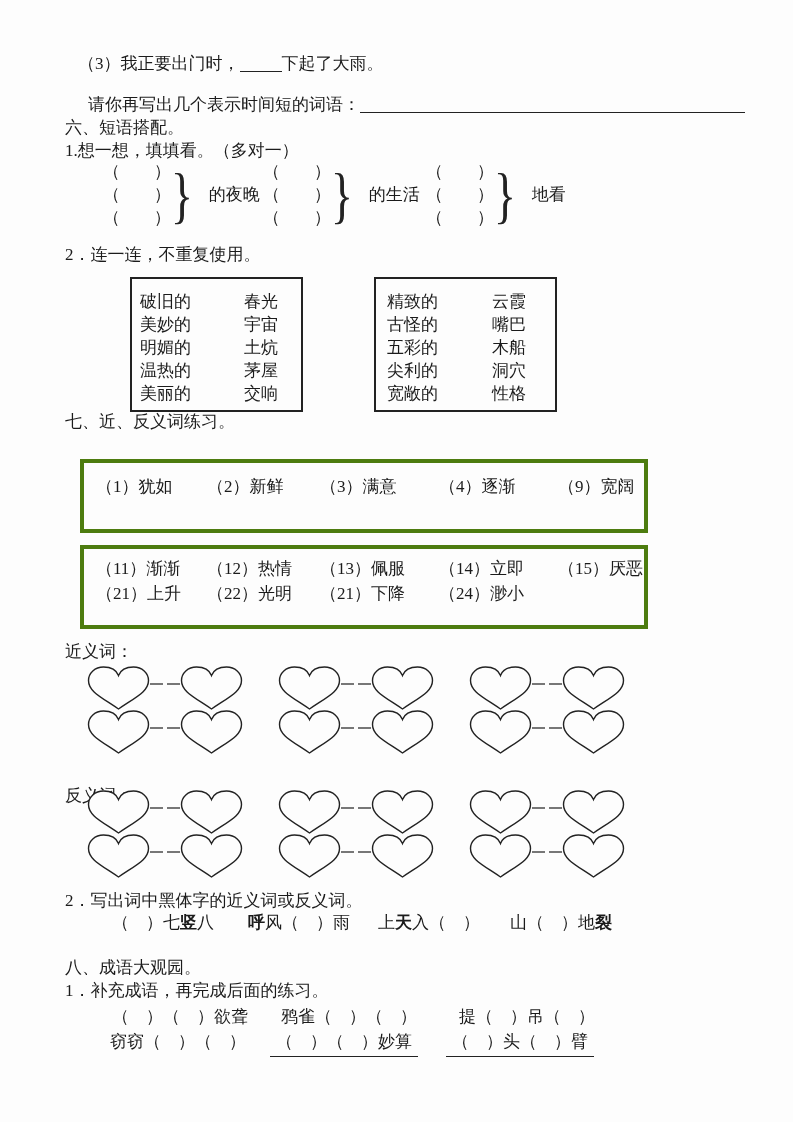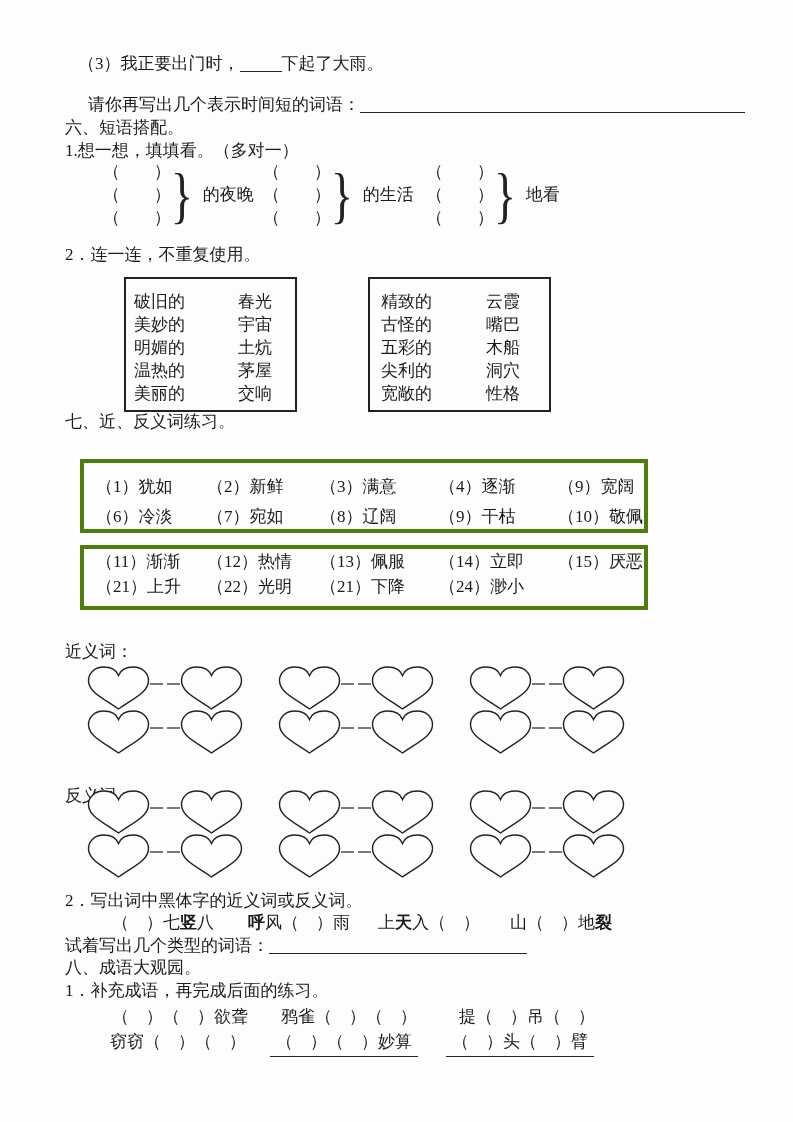--- a/index.html
+++ b/index.html
@@ -13,23 +13,23 @@
   .b-short{width:42px;}
   .b-long{width:385px;}
   .b-try{width:258px;}
   
   .bgroup{position:absolute;top:0;display:flex;align-items:center;}
   .parens-col{display:flex;flex-direction:column;}
   .parens-col div{line-height:23px;height:23px;}
   .brace{font-size:62px;line-height:66px;font-weight:400;color:#222;
          transform:scaleX(.75);display:inline-block;margin:0 0 0 -4px;}
   .brace::before{content:"}";}
-  .blabel{margin-left:6px;}
-  
-  .mbox{position:absolute;border:2px solid #222;box-sizing:border-box;height:135px;padding-top:11px;}
+  .blabel{margin-left:12px;}
+  
+  .mbox{position:absolute;border:2px solid #222;box-sizing:border-box;height:135px;padding-top:11px;margin-left:6px;}
   .mrow{position:relative;height:23px;line-height:23px;}
   .mrow .lw{position:absolute;}
   .mrow .rw{position:absolute;}
   
   .wbox{position:absolute;left:80px;width:568px;border:4px solid #4d7c0f;box-sizing:border-box;}
   .wrow{position:relative;}
   .wrow span{position:absolute;white-space:nowrap;}
   .wc1{left:12px}.wc2{left:123px}.wc3{left:236px}.wc4{left:355px}.wc5{left:474px}
   
   .hearts-row{position:absolute;left:87px;display:flex;gap:35px;height:44px;}
@@ -149,30 +149,23 @@
   <div class="abs" style="top:410px;left:65px">七、近、反义词练习。</div>
 
   <div class="wbox" style="top:459px;height:74px;padding-top:9px">
     <div class="wrow" style="height:30px;line-height:30px">
       <span class="wc1">（1）犹如</span>
       <span class="wc2">（2）新鲜</span>
       <span class="wc3">（3）满意</span>
       <span class="wc4">（4）逐渐</span>
       <span class="wc5">（9）宽阔</span>
     </div>
-    <div class="wrow" style="height:30px;line-height:30px">
-      <span class="wc1">（6）冷淡</span>
-      <span class="wc2">（7）宛如</span>
-      <span class="wc3">（8）辽阔</span>
-      <span class="wc4">（9）干枯</span>
-      <span class="wc5">（10）敬佩</span>
-    </div>
-  </div>
-
-  <div class="wbox" style="top:545px;height:65px;">
+  </div>
+
+  <div class="wbox" style="top:545px;height:84px;padding-top:7px">
     <div class="wrow" style="height:25px;line-height:25px">
       <span class="wc1">（11）渐渐</span>
       <span class="wc2">（12）热情</span>
       <span class="wc3">（13）佩服</span>
       <span class="wc4">（14）立即</span>
       <span class="wc5">（15）厌恶</span>
     </div>
     <div class="wrow" style="height:25px;line-height:25px">
       <span class="wc1">（21）上升</span>
       <span class="wc2">（22）光明</span>
@@ -303,23 +296,20 @@
 
   <div class="abs" style="top:889px;left:65px">2．写出词中黑体字的近义词或反义词。</div>
 
   <div class="segrow" style="top:911px">
     <span class="seg" style="left:112px"><span>（　）七</span><b>竖</b><span>八</span></span>
     <span class="seg" style="left:248px"><span></span><b>呼</b><span>风（　）雨</span></span>
     <span class="seg" style="left:378px"><span>上</span><b>天</b><span>入（　）</span></span>
     <span class="seg" style="left:510px"><span>山（　）地</span><b>裂</b><span></span></span>
   </div>
 
-  <div class="abs" style="top:934px;left:65px">
-    <span>试着写出几个类型的词语：</span><span class="blank b-try"></span>
-  </div>
 
   <div class="abs" style="top:956px;left:65px">八、成语大观园。</div>
   <div class="abs" style="top:979px;left:65px">1．补充成语，再完成后面的练习。</div>
 
   <div class="irow" style="top:1005px">
     <span style="left:112px">（　）（　）欲聋</span>
     <span style="left:281px">鸦雀（　）（　）</span>
     <span style="left:459px">提（　）吊（　）</span>
   </div>
   <div class="irow" style="top:1030px">

